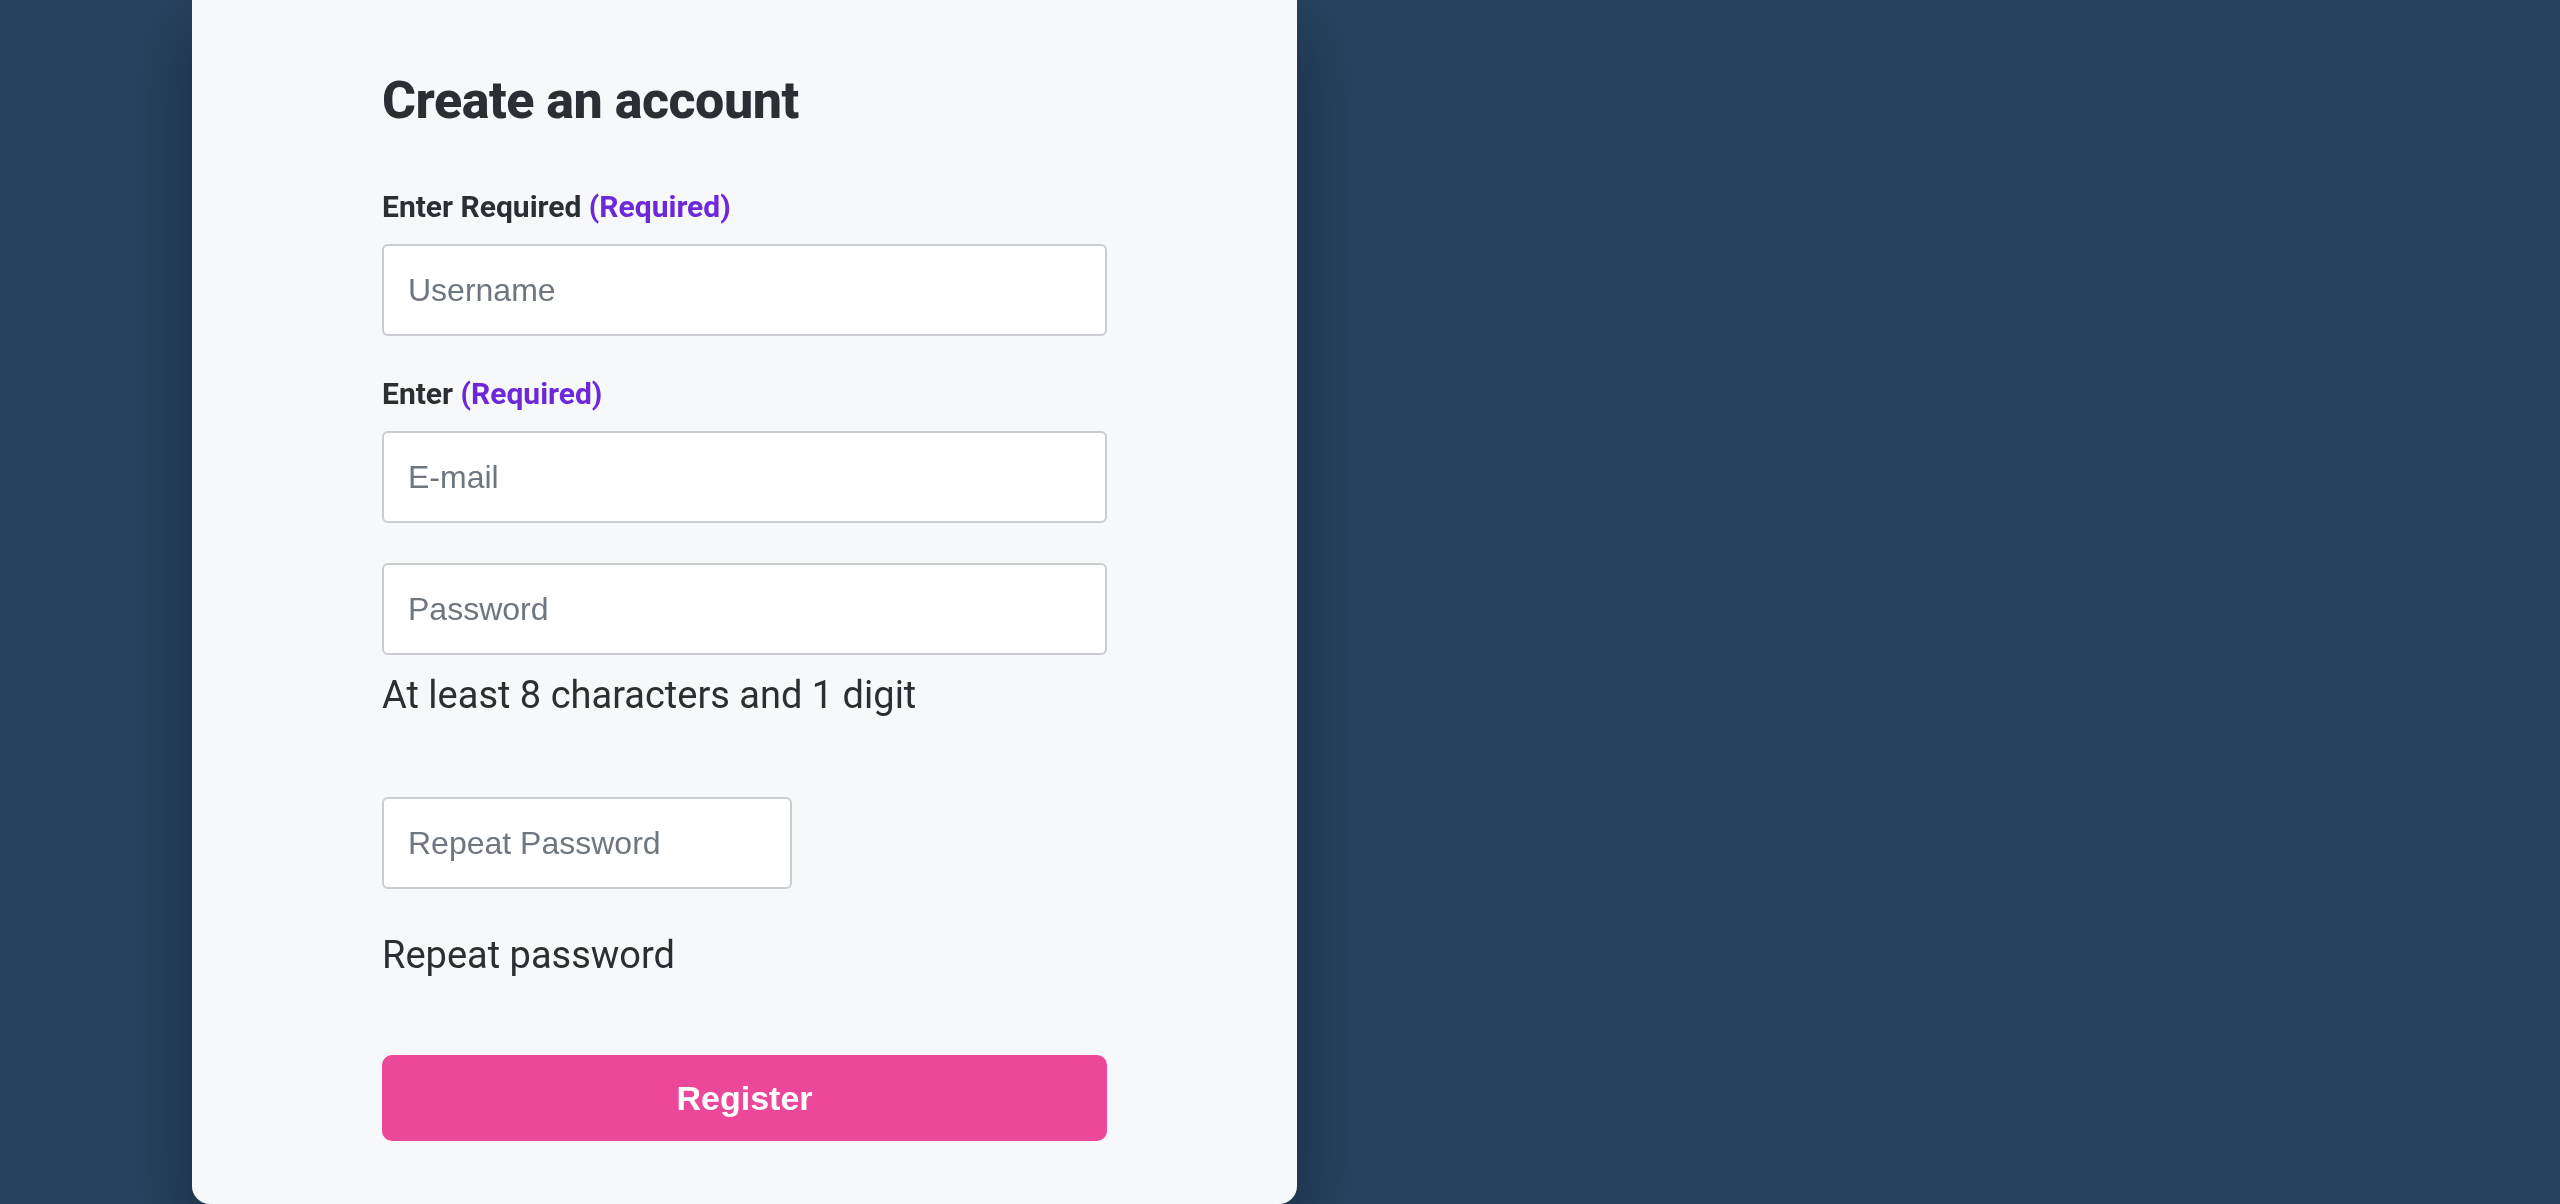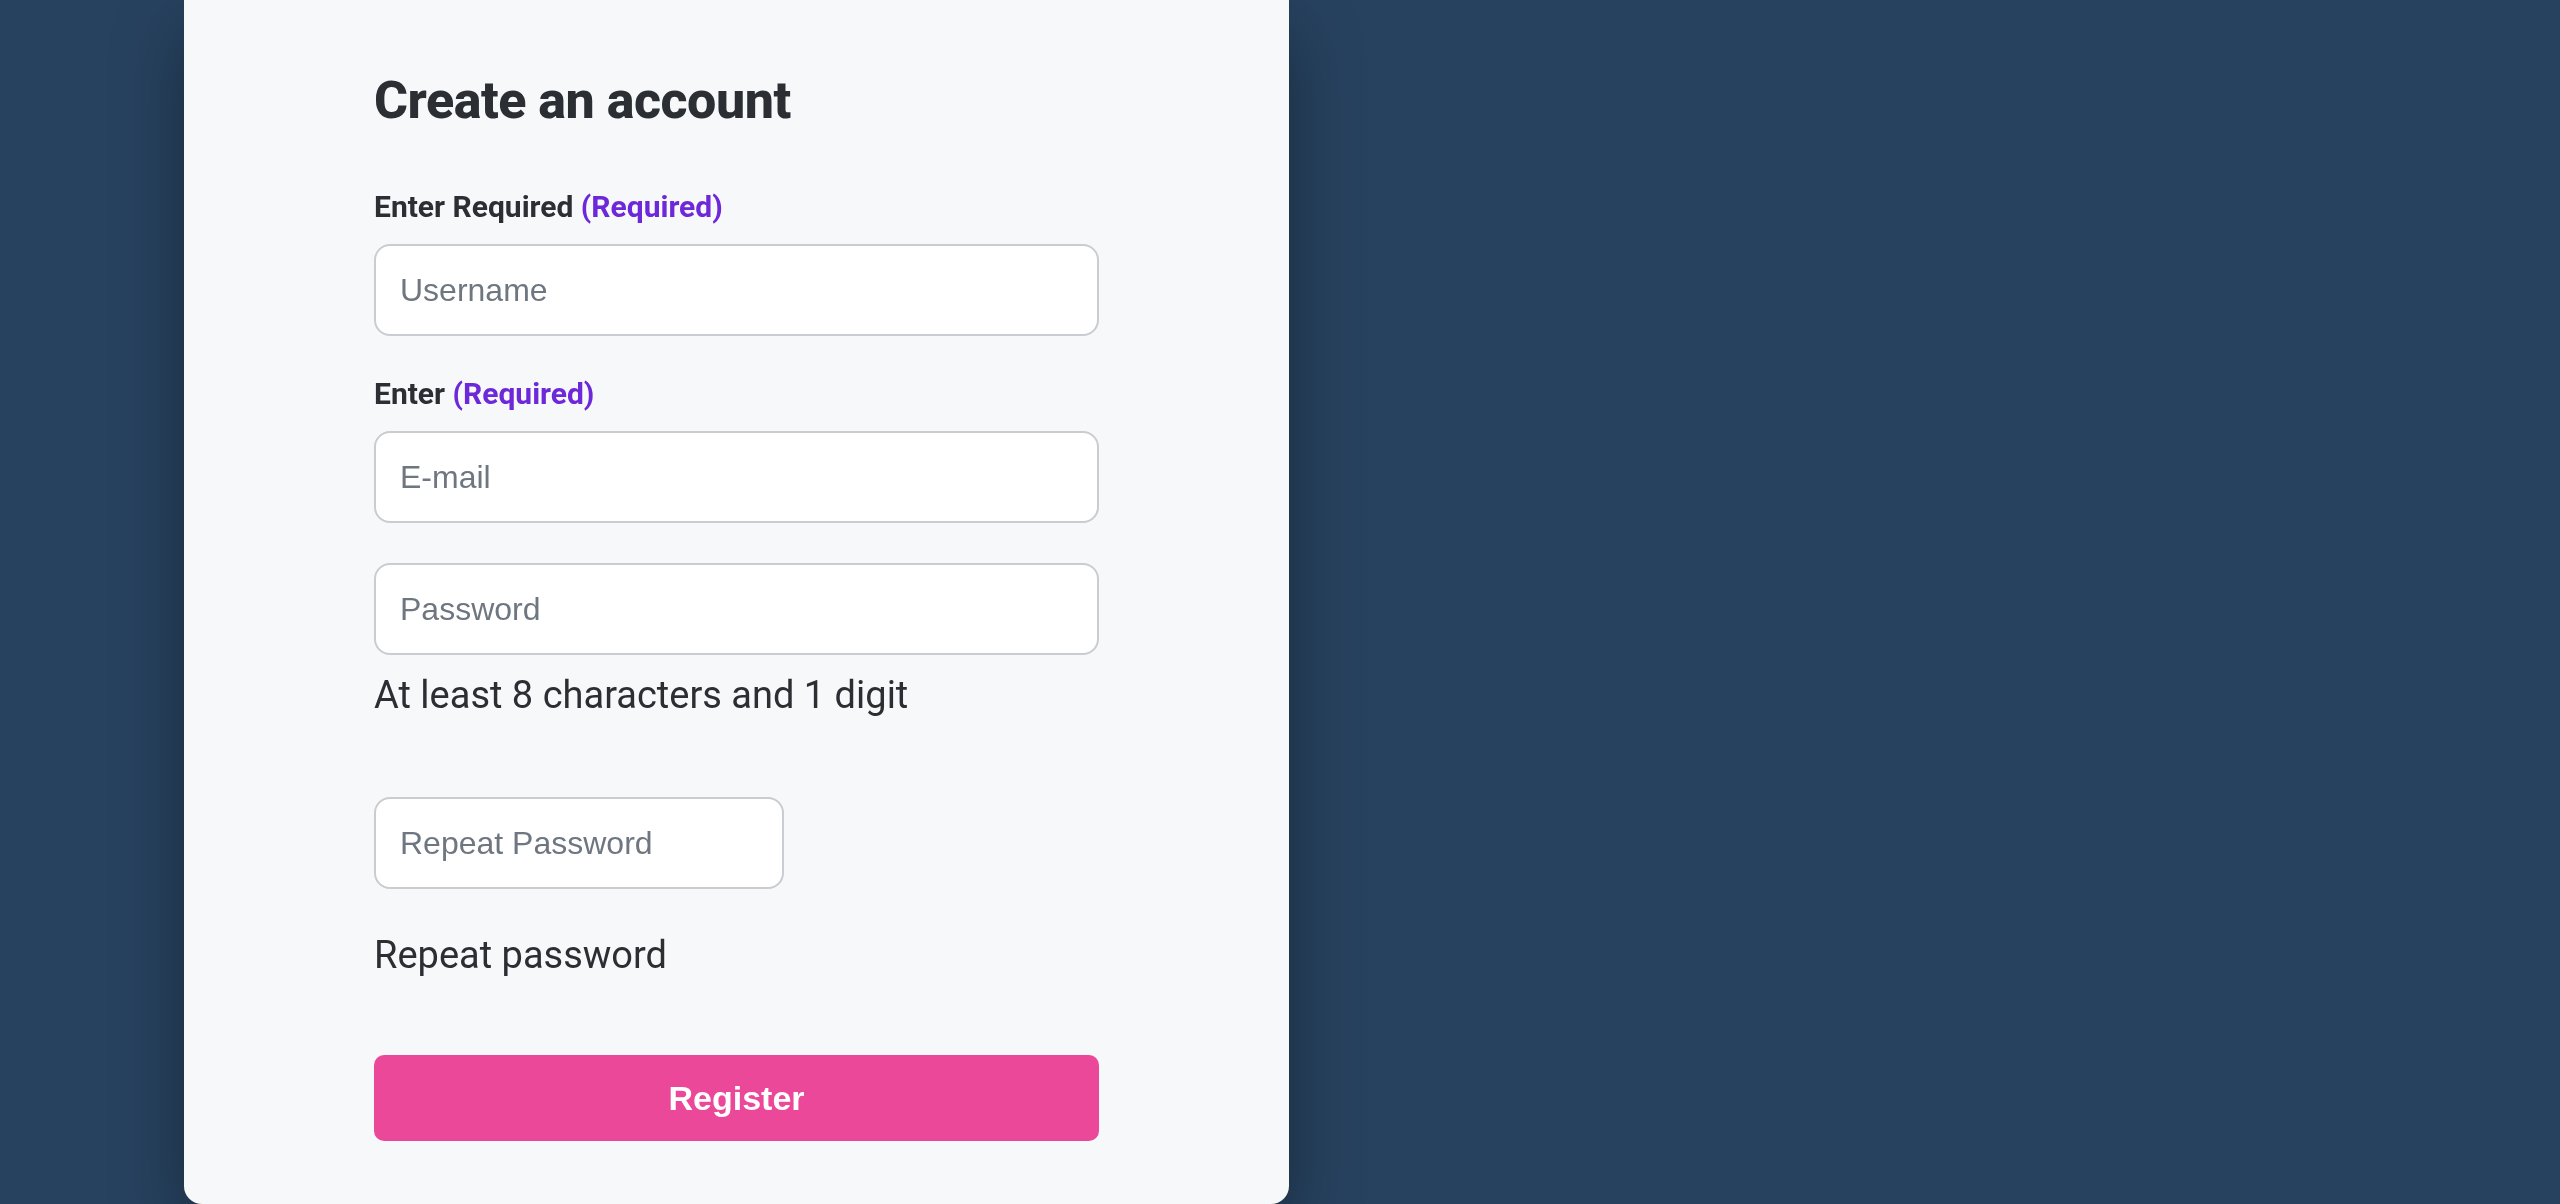--- a/index.html
+++ b/index.html
@@ -11,21 +11,21 @@
     height: 1204px;
     overflow: hidden;
   }
   .canvas {
     position: relative;
     width: 2560px;
     height: 1204px;
   }
   .panel {
     position: absolute;
-    left: 184px;
+    left: 192px;
     top: 0;
     width: 1105px;
     height: 1204px;
     background: #f7f8fa;
     border-radius: 0 0 18px 18px;
     box-shadow: 0 30px 70px rgba(0,0,0,0.35);
     padding: 70px 190px 60px 190px;
   }
   .title {
     font-size: 52px;
@@ -43,21 +43,21 @@
   }
   .label-row .req {
     color: #6d28d9;
     font-weight: 700;
   }
   .text-input {
     width: 725px;
     height: 92px;
     background: #ffffff;
     border: 2px solid #c9ccd0;
-    border-radius: 16px;
+    border-radius: 6px;
     font-size: 32px;
     padding: 0 24px;
     color: #2b2f33;
     outline: none;
   }
   .text-input::placeholder {
     color: #6e7680;
   }
   .text-input.repeat {
     width: 410px;

